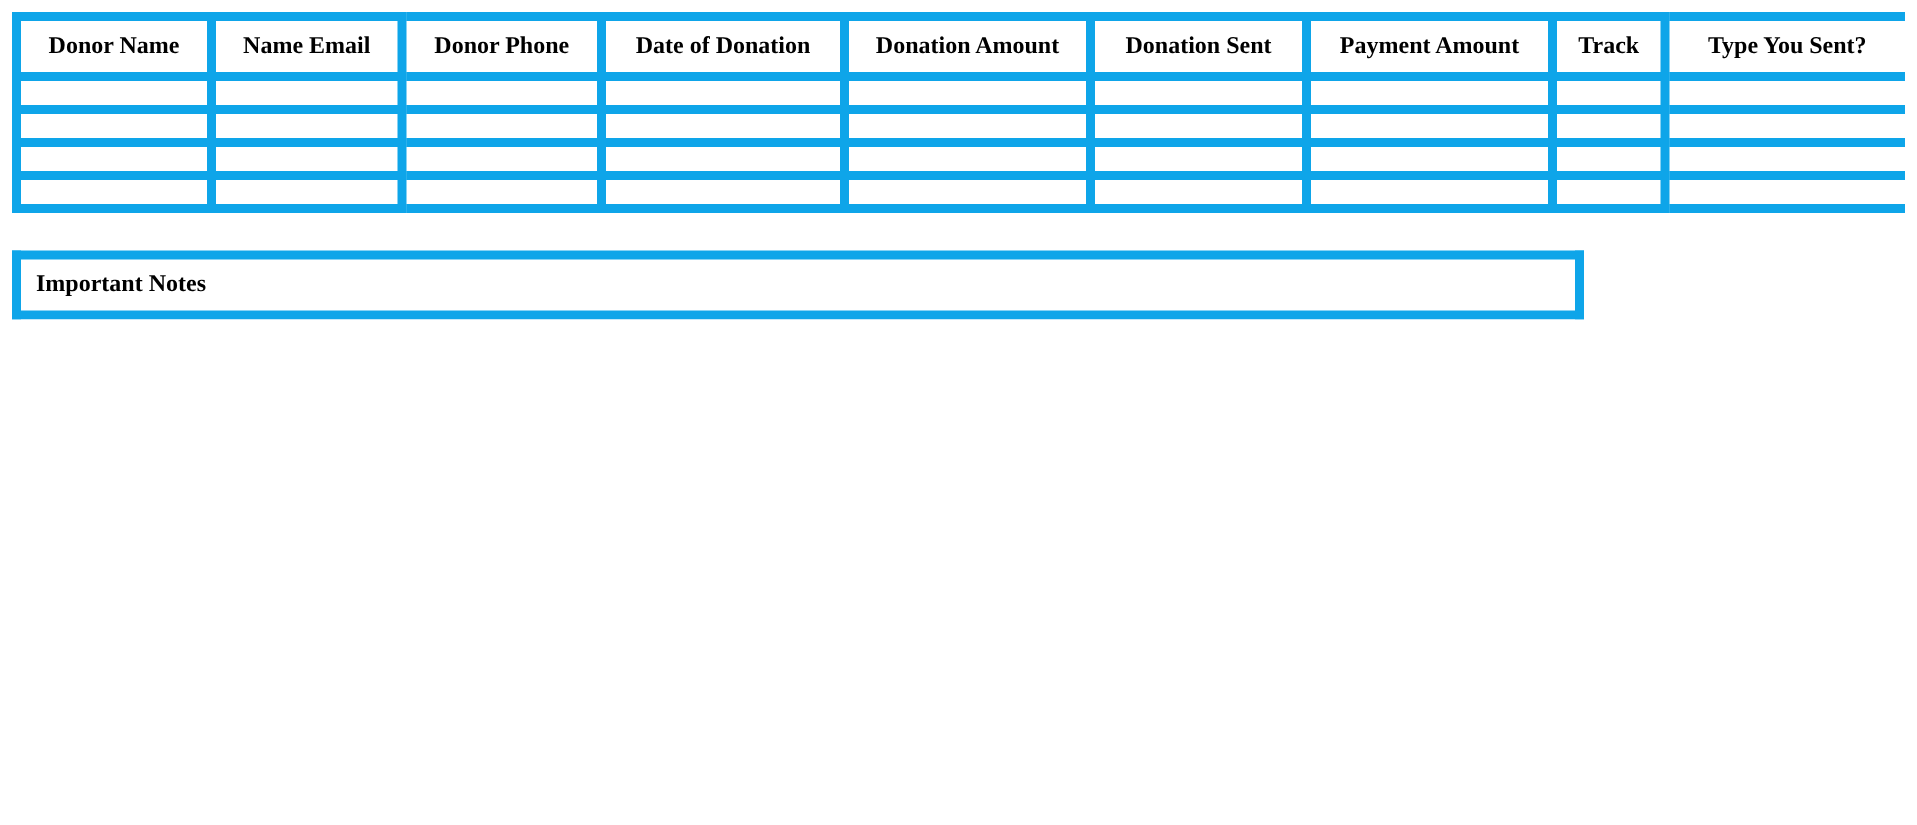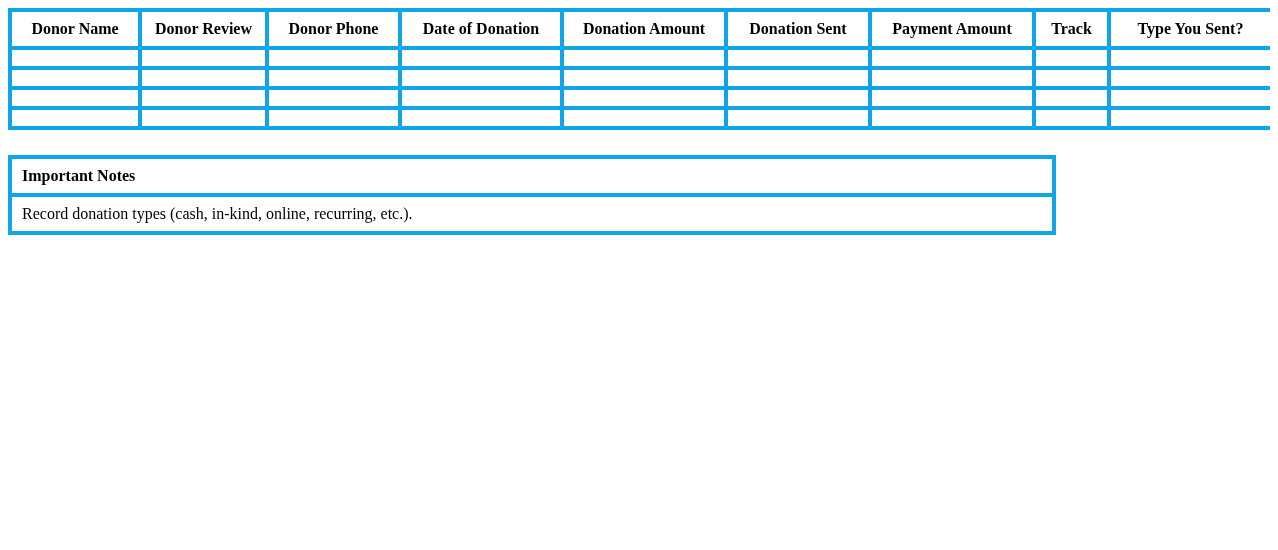--- a/index.html
+++ b/index.html
@@ -15,21 +15,21 @@
     color: #000000;
     -webkit-font-smoothing: antialiased;
   }
   table {
     border-collapse: collapse;
     table-layout: fixed;
     width: 1048px;
     background: #ffffff;
   }
   th, td {
-    border: 4px solid #0ea5e9;
+    border: 6px solid #0ea5e9;
     overflow: hidden;
     white-space: nowrap;
   }
   
   .donor-table th {
     font-weight: bold;
     text-align: center;
     vertical-align: middle;
     padding: 8px 2px;
     font-size: 16px;
@@ -72,21 +72,21 @@
     <col class="col-date">
       <col class="col-amount">
       <col class="col-type">
     <col class="col-method">
       <col class="col-notes">
       <col class="col-sent">
   </colgroup>
   <thead>
     <tr>
       <th>Donor Name</th>
-      <th>Donor Review</th>
+      <th>Name Email</th>
       <th>Donor Phone</th>
       <th>Date of Donation</th>
       <th>Donation Amount</th>
       <th>Donation Sent</th>
       <th>Payment Amount</th>
       <th>Track</th>
       <th>Type You Sent?</th>
     </tr>
   </thead>
   <tbody>
@@ -135,17 +135,14 @@
       <td class="empty-cell"></td>
     </tr>
   </tbody>
 </table>
 
 <table class="notes-table">
   <tbody>
     <tr>
       <td class="notes-title">Important Notes</td>
     </tr>
-    <tr>
-      <td>Record donation types (cash, in-kind, online, recurring, etc.).</td>
-    </tr>
   </tbody>
 </table>
 
 </body></html>

